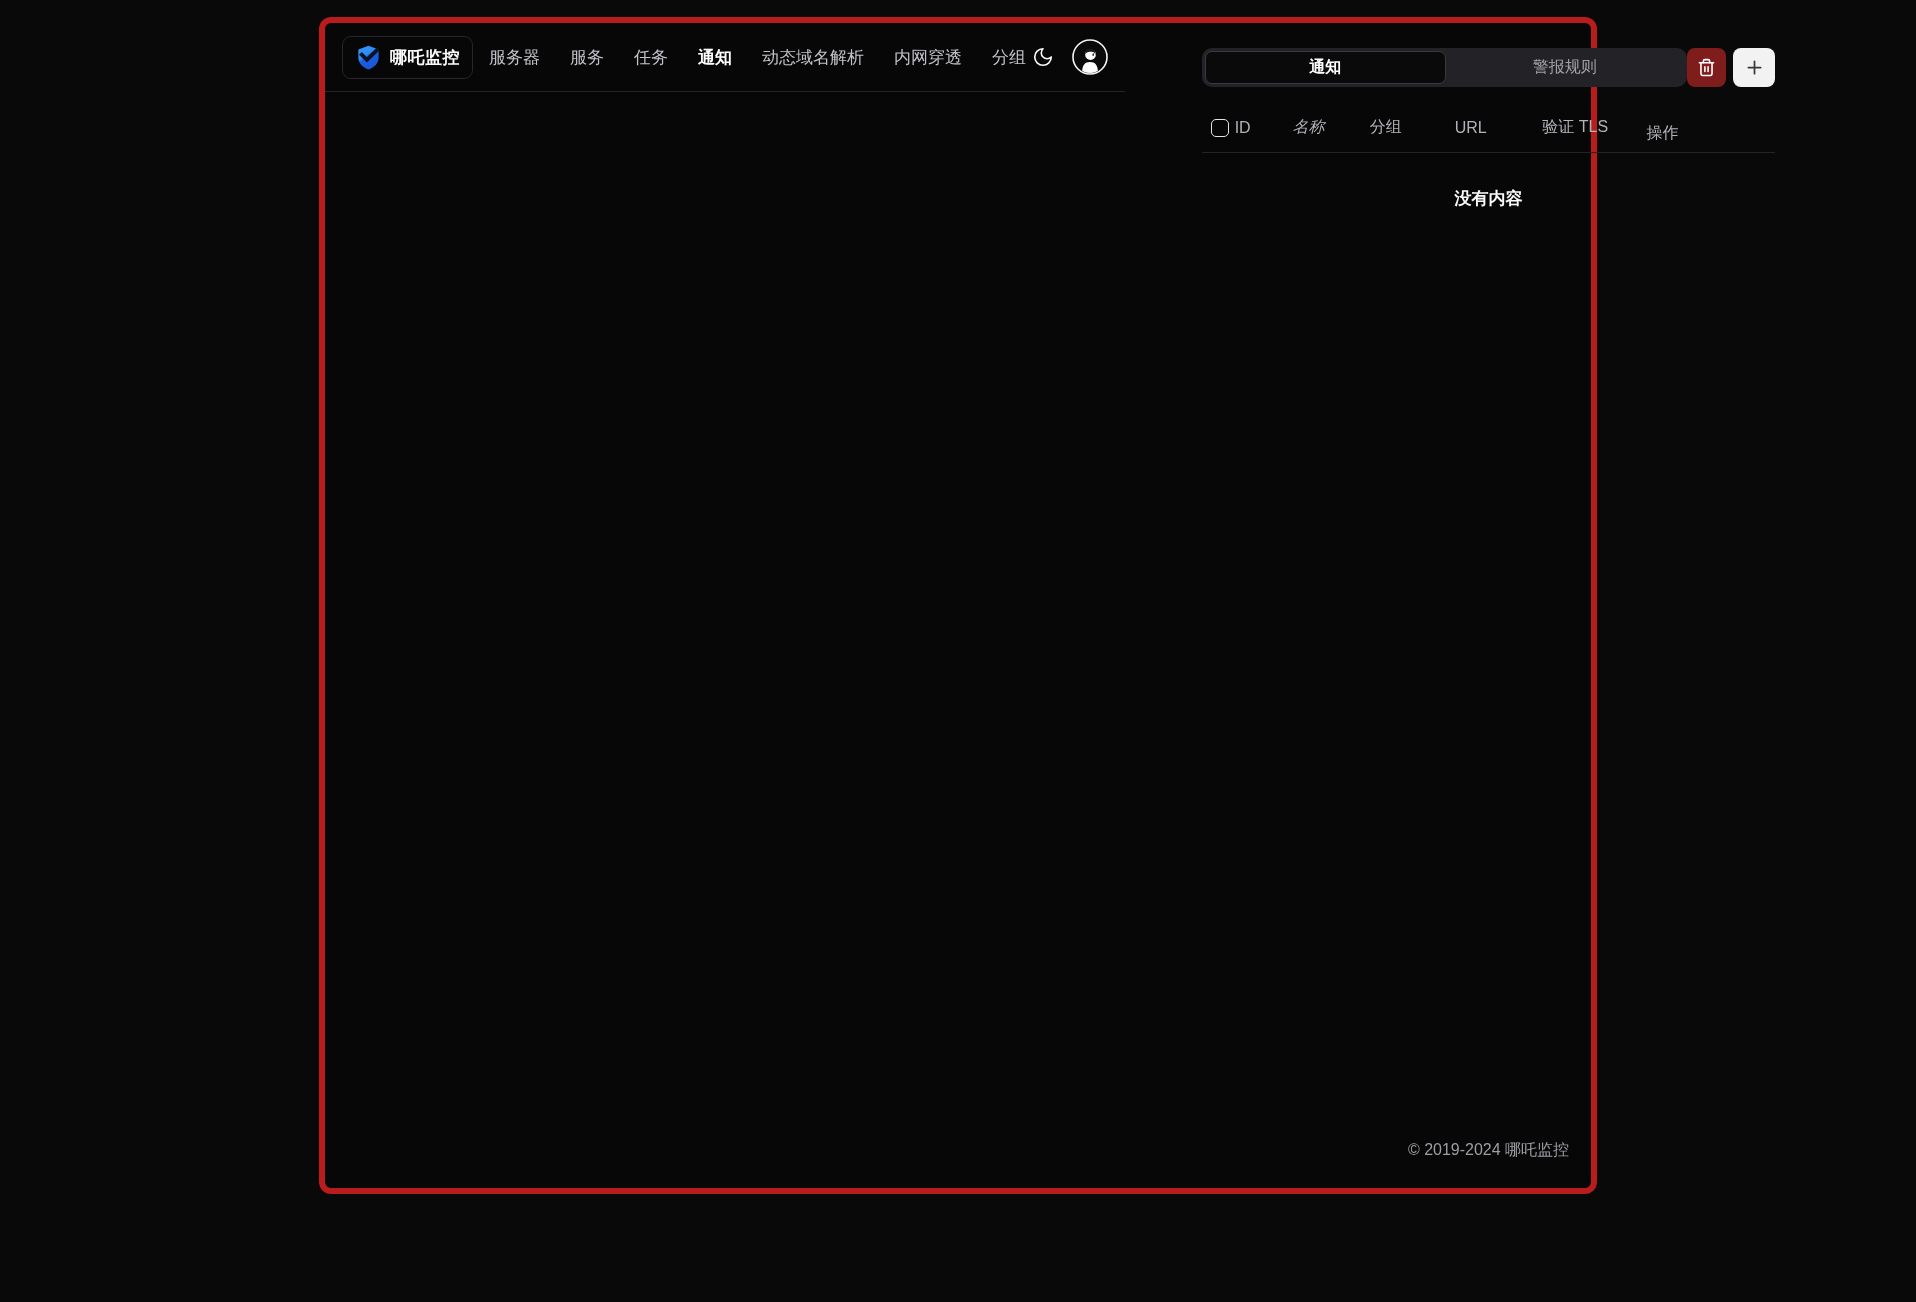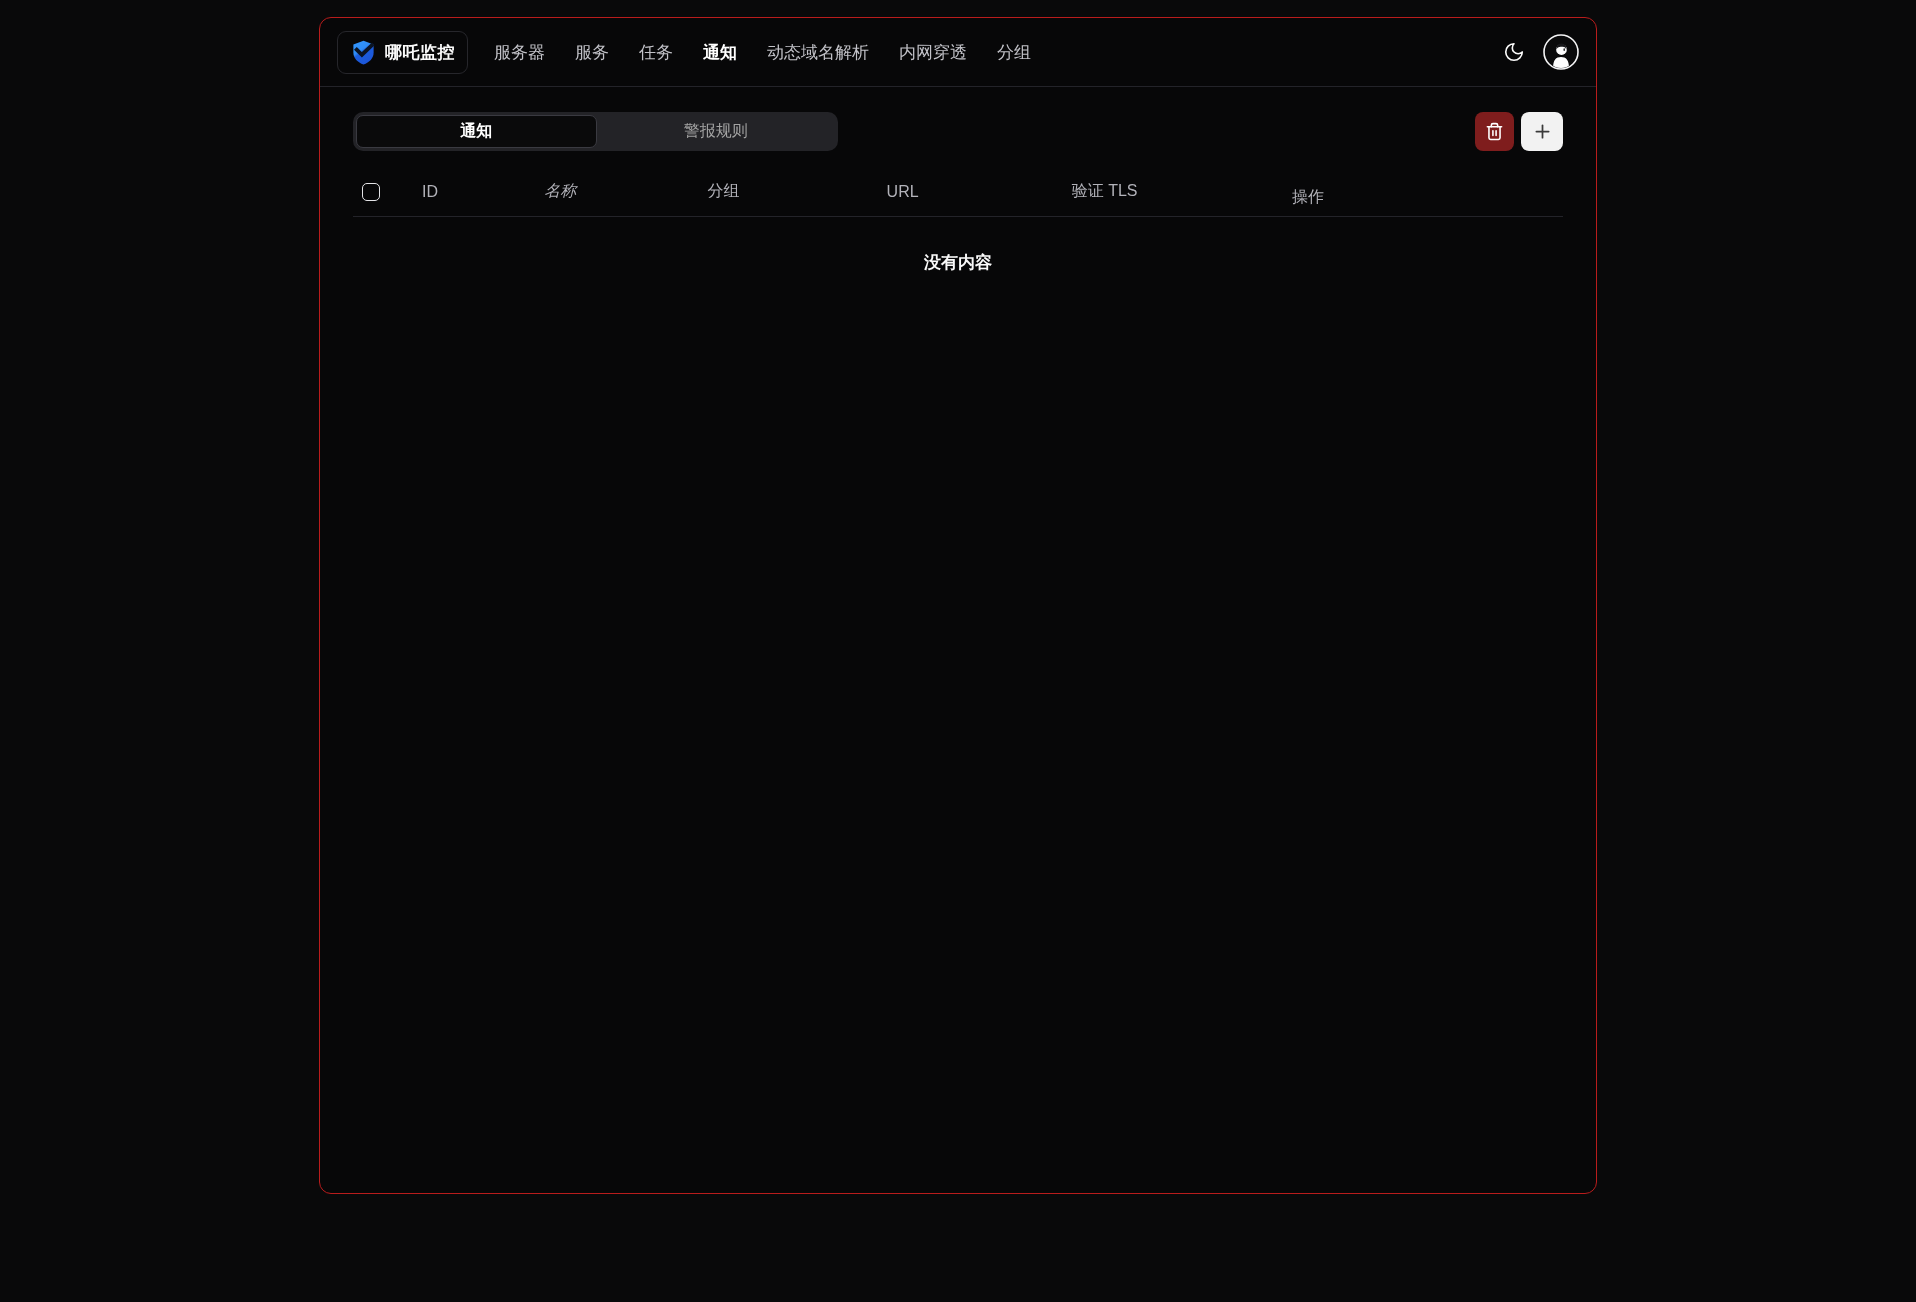--- a/index.html
+++ b/index.html
@@ -7,39 +7,39 @@
     width: 1916px; height: 1302px;
     background: #09090a;
     font-family: "Liberation Sans", "DejaVu Sans", sans-serif;
     color: #fafafa;
     overflow: hidden;
   }
   .panel {
     width: 1278px; height: 1177px;
     margin: 17px auto 0 auto;
     background: #070708;
-    border: 1px solid #b91c1c;
+    border: 6px solid #b91c1c;
     border-radius: 12px;
-    display: flex; flex-direction: column;
+    display: flex; flex-direction: row; gap: 44px;
   }
   
   .navbar {
     height: 69px; flex: 0 0 69px;
     display: flex; align-items: center;
     padding: 0 17px;
     border-bottom: 1px solid #232329;
   }
   .brand {
     display: flex; align-items: center; gap: 8px;
     height: 43px; padding: 0 12px;
     border: 1px solid #26262b; border-radius: 9px;
     cursor: pointer;
   }
   .brand-title { font-size: 17px; font-weight: 700; color: #fafafa; letter-spacing: .5px; white-space: nowrap; }
-  .nav-links { display: flex; align-items: center; gap: 30px; margin-left: 26px; }
+  .nav-links { display: flex; align-items: center; gap: 30px; margin-left: 16px; }
   .nav-link {
     font-size: 17px; color: #c2c2c8; text-decoration: none; cursor: pointer; white-space: nowrap;
   }
   .nav-link.active { color: #ffffff; font-weight: 700; }
   .nav-right { margin-left: auto; display: flex; align-items: center; gap: 12px; }
   .icon-btn {
     width: 34px; height: 34px; border: none; background: transparent;
     display: flex; align-items: center; justify-content: center; cursor: pointer;
     border-radius: 50%;
   }
@@ -216,15 +216,18 @@
         <div class="th col-tls">验证 TLS</div>
         <div class="th col-act">操作</div>
       </div>
       <div class="empty-row">
         <span>没有内容</span>
       </div>
     </div>
 
     <div class="spacer"></div>
 
+    <div class="footer">
+      <span>© 2019-2024 哪吒监控</span>
+    </div>
   </div>
 
 </div>
 
 </body></html>

